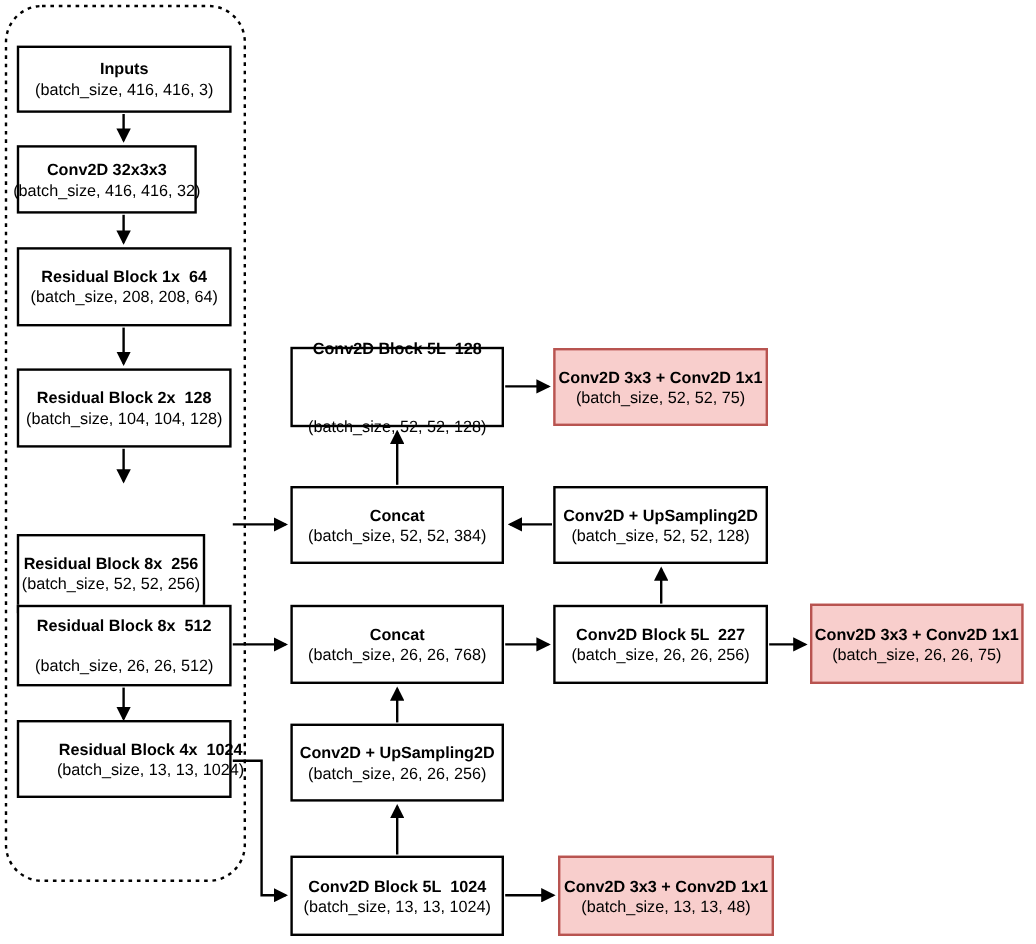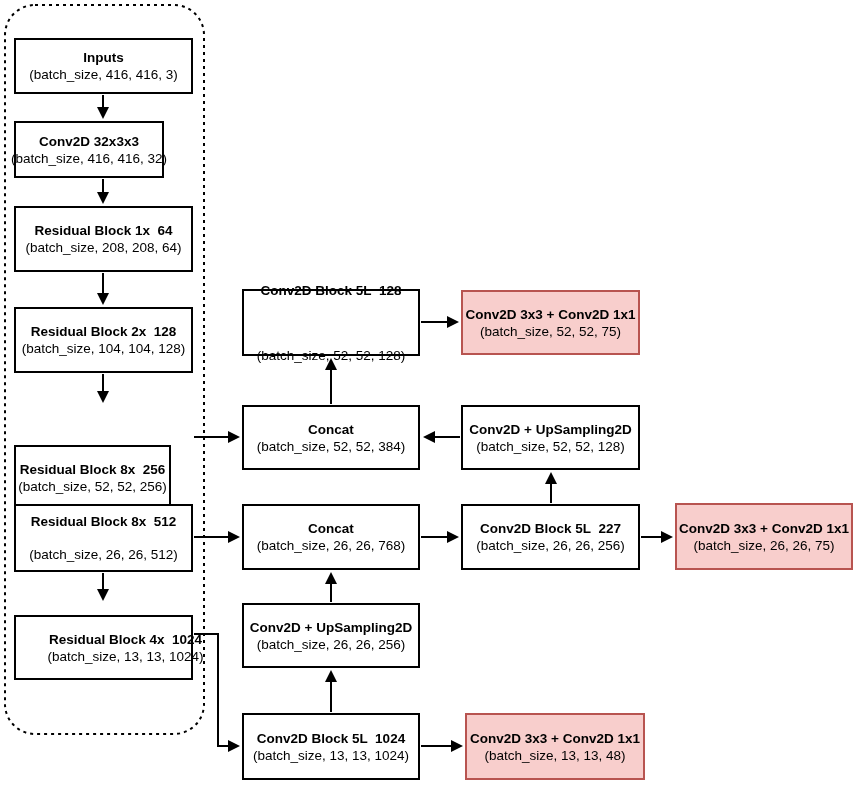--- a/index.html
+++ b/index.html
@@ -59,21 +59,21 @@
     color: var(--text, #000000);
     z-index: 2;
   }
   
   .n0  { left: 14px;  top: 38px;  width: 179px; height: 56px; }
   .n1  { left: 14px;  top: 121px; width: 150px; height: 57px; }
   .n2  { left: 14px;  top: 206px; width: 179px; height: 66px; }
   .n3  { left: 14px;  top: 307px; width: 179px; height: 66px; }
   .n4  { left: 14px;  top: 408px; width: 157px; height: 66px; margin-top: 37px; }
   .n5  { left: 14px;  top: 504px; width: 179px; height: 68px; gap: 16px; }
-  .n6  { left: 14px;  top: 615px; width: 179px; height: 65px; padding-left: 44px; }
+  .n6  { left: 14px;  top: 600px; width: 179px; height: 65px; padding-left: 44px; }
   
   .n7  { left: 242px; top: 289px; width: 178px; height: 67px; gap: 48px; }
   .n8  { left: 242px; top: 405px; width: 178px; height: 65px; }
   .n9  { left: 242px; top: 504px; width: 178px; height: 66px; }
   .n10 { left: 242px; top: 603px; width: 178px; height: 65px; }
   .n11 { left: 242px; top: 713px; width: 178px; height: 67px; }
   
   .n12 { left: 461px; top: 290px; width: 179px; height: 65px; }
   .n13 { left: 461px; top: 405px; width: 179px; height: 65px; }
   .n14 { left: 461px; top: 504px; width: 179px; height: 66px; }

